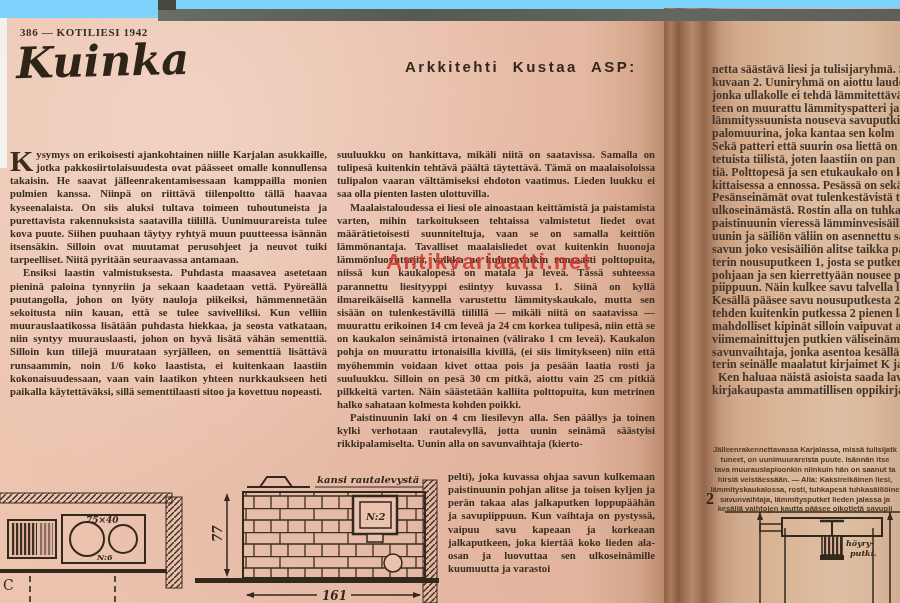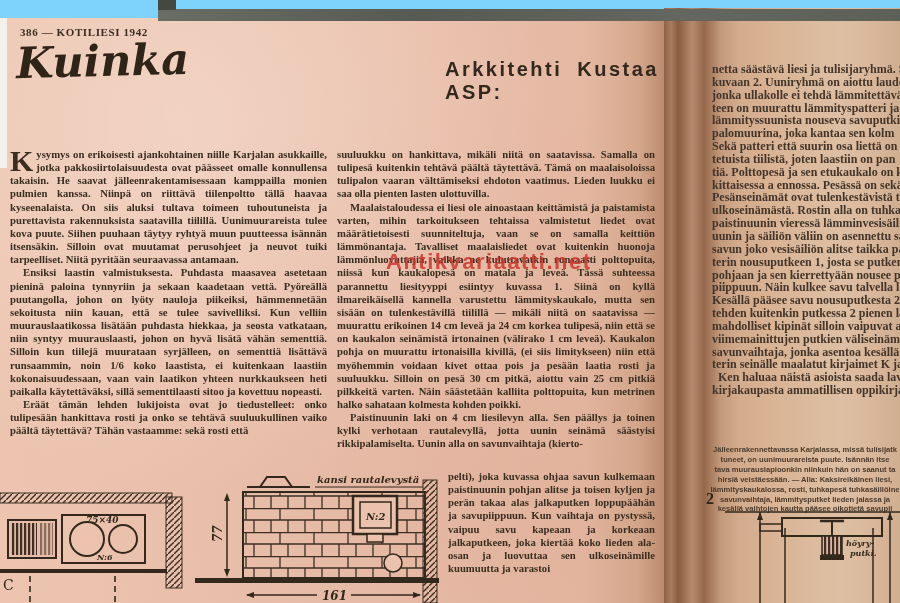--- a/index.html
+++ b/index.html
@@ -24,21 +24,21 @@
     background:linear-gradient(90deg,
       #8f6146 0%, #a97c5f 3%, #8a5d42 6%, #b58a6c 12%, #96684b 17%, #c49a7c 24%,
       #d3ab8d 32%, #d9b394 45%, #dcba9d 62%, #debfa3 75%, #dab79b 88%, #d0ae90 100%);}
 
   
   .issue{position:absolute;left:20px;top:8px;font-weight:bold;font-size:11px;
          letter-spacing:.6px;color:#3a2d20;}
   .kicker{position:absolute;left:16px;top:18px;font-family:"DejaVu Serif",serif;
           font-style:italic;font-weight:bold;font-size:43px;color:#2f2418;transform:rotate(-1.5deg);}
   .byline{position:absolute;left:405px;top:40px;font-family:"Liberation Sans",sans-serif;
-          font-weight:bold;font-size:20px;letter-spacing:2.5px;word-spacing:7px;color:#32281d;margin-left:40px;}
+          font-weight:bold;font-size:15px;letter-spacing:2.5px;word-spacing:7px;color:#32281d;}
   .title-row{position:absolute;left:8px;top:72px;width:650px;display:flex;
              align-items:baseline;justify-content:space-between;}
   .title-big{font-family:"Liberation Sans",sans-serif;font-weight:bold;font-size:40px;
              letter-spacing:7px;color:#2b2014;transform:scaleY(1.18);transform-origin:50% 85%;}
   .title-conj{font-family:"DejaVu Serif",serif;font-style:italic;font-weight:bold;
               font-size:25px;color:#2b2014;padding:0 4px;}
 
   
   .bodycol{position:absolute;text-align:justify;font-size:10.7px;line-height:13.15px;
            font-weight:bold;color:#3a2e21;overflow:hidden;}
@@ -76,21 +76,20 @@
   <div class="page-left">
 
     <div class="issue">386 — KOTILIESI 1942</div>
     <div class="kicker">Kuinka</div>
     <div class="byline">Arkkitehti Kustaa ASP:</div>
 
 
     <div class="bodycol col1">
       <p><span class="dropcap">K</span><span>ysymys on erikoisesti ajankohtainen niille Karjalan asukkaille, jotka pakkosiirtolaisuudesta ovat päässeet omalle konnullensa takaisin. He saavat jälleenrakentamisessaan kamppailla monien pulmien kanssa. Niinpä on riittävä tiilenpoltto tällä haavaa kyseenalaista. On siis aluksi tultava toimeen tuhoutuneista ja purettavista rakennuksista saatavilla tiilillä. Uunimuurareista tulee kova puute. Siihen puuhaan täytyy ryhtyä muun puutteessa isännän itsensäkin. Silloin ovat muutamat perusohjeet ja neuvot tuiki tarpeelliset. Niitä pyritään seuraavassa antamaan.</span></p>
       <p class="indent">Ensiksi laastin valmistuksesta. Puhdasta maasavea asetetaan pieninä paloina tynnyriin ja sekaan kaadetaan vettä. Pyöreällä puutangolla, johon on lyöty nauloja piikeiksi, hämmennetään sekoitusta niin kauan, että se tulee savivelliksi. Kun velliin muurauslaatikossa lisätään puhdasta hiekkaa, ja seosta vatkataan, niin syntyy muurauslaasti, johon on hyvä lisätä vähän sementtiä. Silloin kun tiilejä muurataan syrjälleen, on sementtiä lisättävä runsaammin, noin 1/6 koko laastista, ei kuitenkaan laastiin kokonaisuudessaan, vaan vain laatikon yhteen nurkkaukseen heti paikalla käytettäväksi, sillä sementtilaasti sitoo ja kovettuu nopeasti.</p>
-      <p class="indent">Eräät tämän lehden lukijoista ovat jo tiedustelleet: onko tulipesään hankittava rosti ja onko se tehtävä suuluukullinen vaiko päältä täytettävä? Tähän vastaamme: sekä rosti että</p>
     </div>
 
     <div class="bodycol col2">
       <p>suuluukku on hankittava, mikäli niitä on saatavissa. Samalla on tulipesä kuitenkin tehtävä päältä täytettävä. Tämä on maalaisoloissa tulipalon vaaran välttämiseksi ehdoton vaatimus. Lieden luukku ei saa olla pienten lasten ulottuvilla.</p>
       <p class="indent">Maalaistaloudessa ei liesi ole ainoastaan keittämistä ja paistamista varten, mihin tarkoitukseen tehtaissa valmistetut liedet ovat määrätietoisesti suunniteltuja, vaan se on samalla keittiön lämmönantaja. Tavalliset maalaisliedet ovat kuitenkin huonoja lämmönluovuttajia, vaikka ne kuluttavatkin runsaasti polttopuita, niissä kun kaukalopesä on matala ja leveä. Tässä suhteessa parannettu liesityyppi esiintyy kuvassa 1. Siinä on kyllä ilmareikäisellä kannella varustettu lämmityskaukalo, mutta sen sisään on tulenkestävillä tiilillä — mikäli niitä on saatavissa — muurattu erikoinen 14 cm leveä ja 24 cm korkea tulipesä, niin että se on kaukalon seinämistä irtonainen (välirako 1 cm leveä). Kaukalon pohja on muurattu irtonaisilla kivillä, (ei siis limitykseen) niin että myöhemmin voidaan kivet ottaa pois ja pesään laatia rosti ja suuluukku. Silloin on pesä 30 cm pitkä, aiottu vain 25 cm pitkiä pilkkeitä varten. Näin säästetään kalliita polttopuita, kun metrinen halko sahataan kolmesta kohden poikki.</p>
       <p class="indent">Paistinuunin laki on 4 cm liesilevyn alla. Sen päällys ja toinen kylki verhotaan rautalevyllä, jotta uunin seinämä säästyisi rikkipalamiselta. Uunin alla on savunvaihtaja (kierto-</p>
     </div>
 
     <div class="bodycol col2b">pelti), joka kuvassa ohjaa savun kulkemaan paistinuunin pohjan alitse ja toisen kyljen ja perän takaa alas jalkaputken loppupäähän ja savupiippuun. Kun vaihtaja on pystyssä, vaipuu savu kapeaan ja korkeaan jalkaputkeen, joka kiertää koko lieden ala-osan ja luovuttaa sen ulkoseinämille kuumuutta ja varastoi</div>
 

